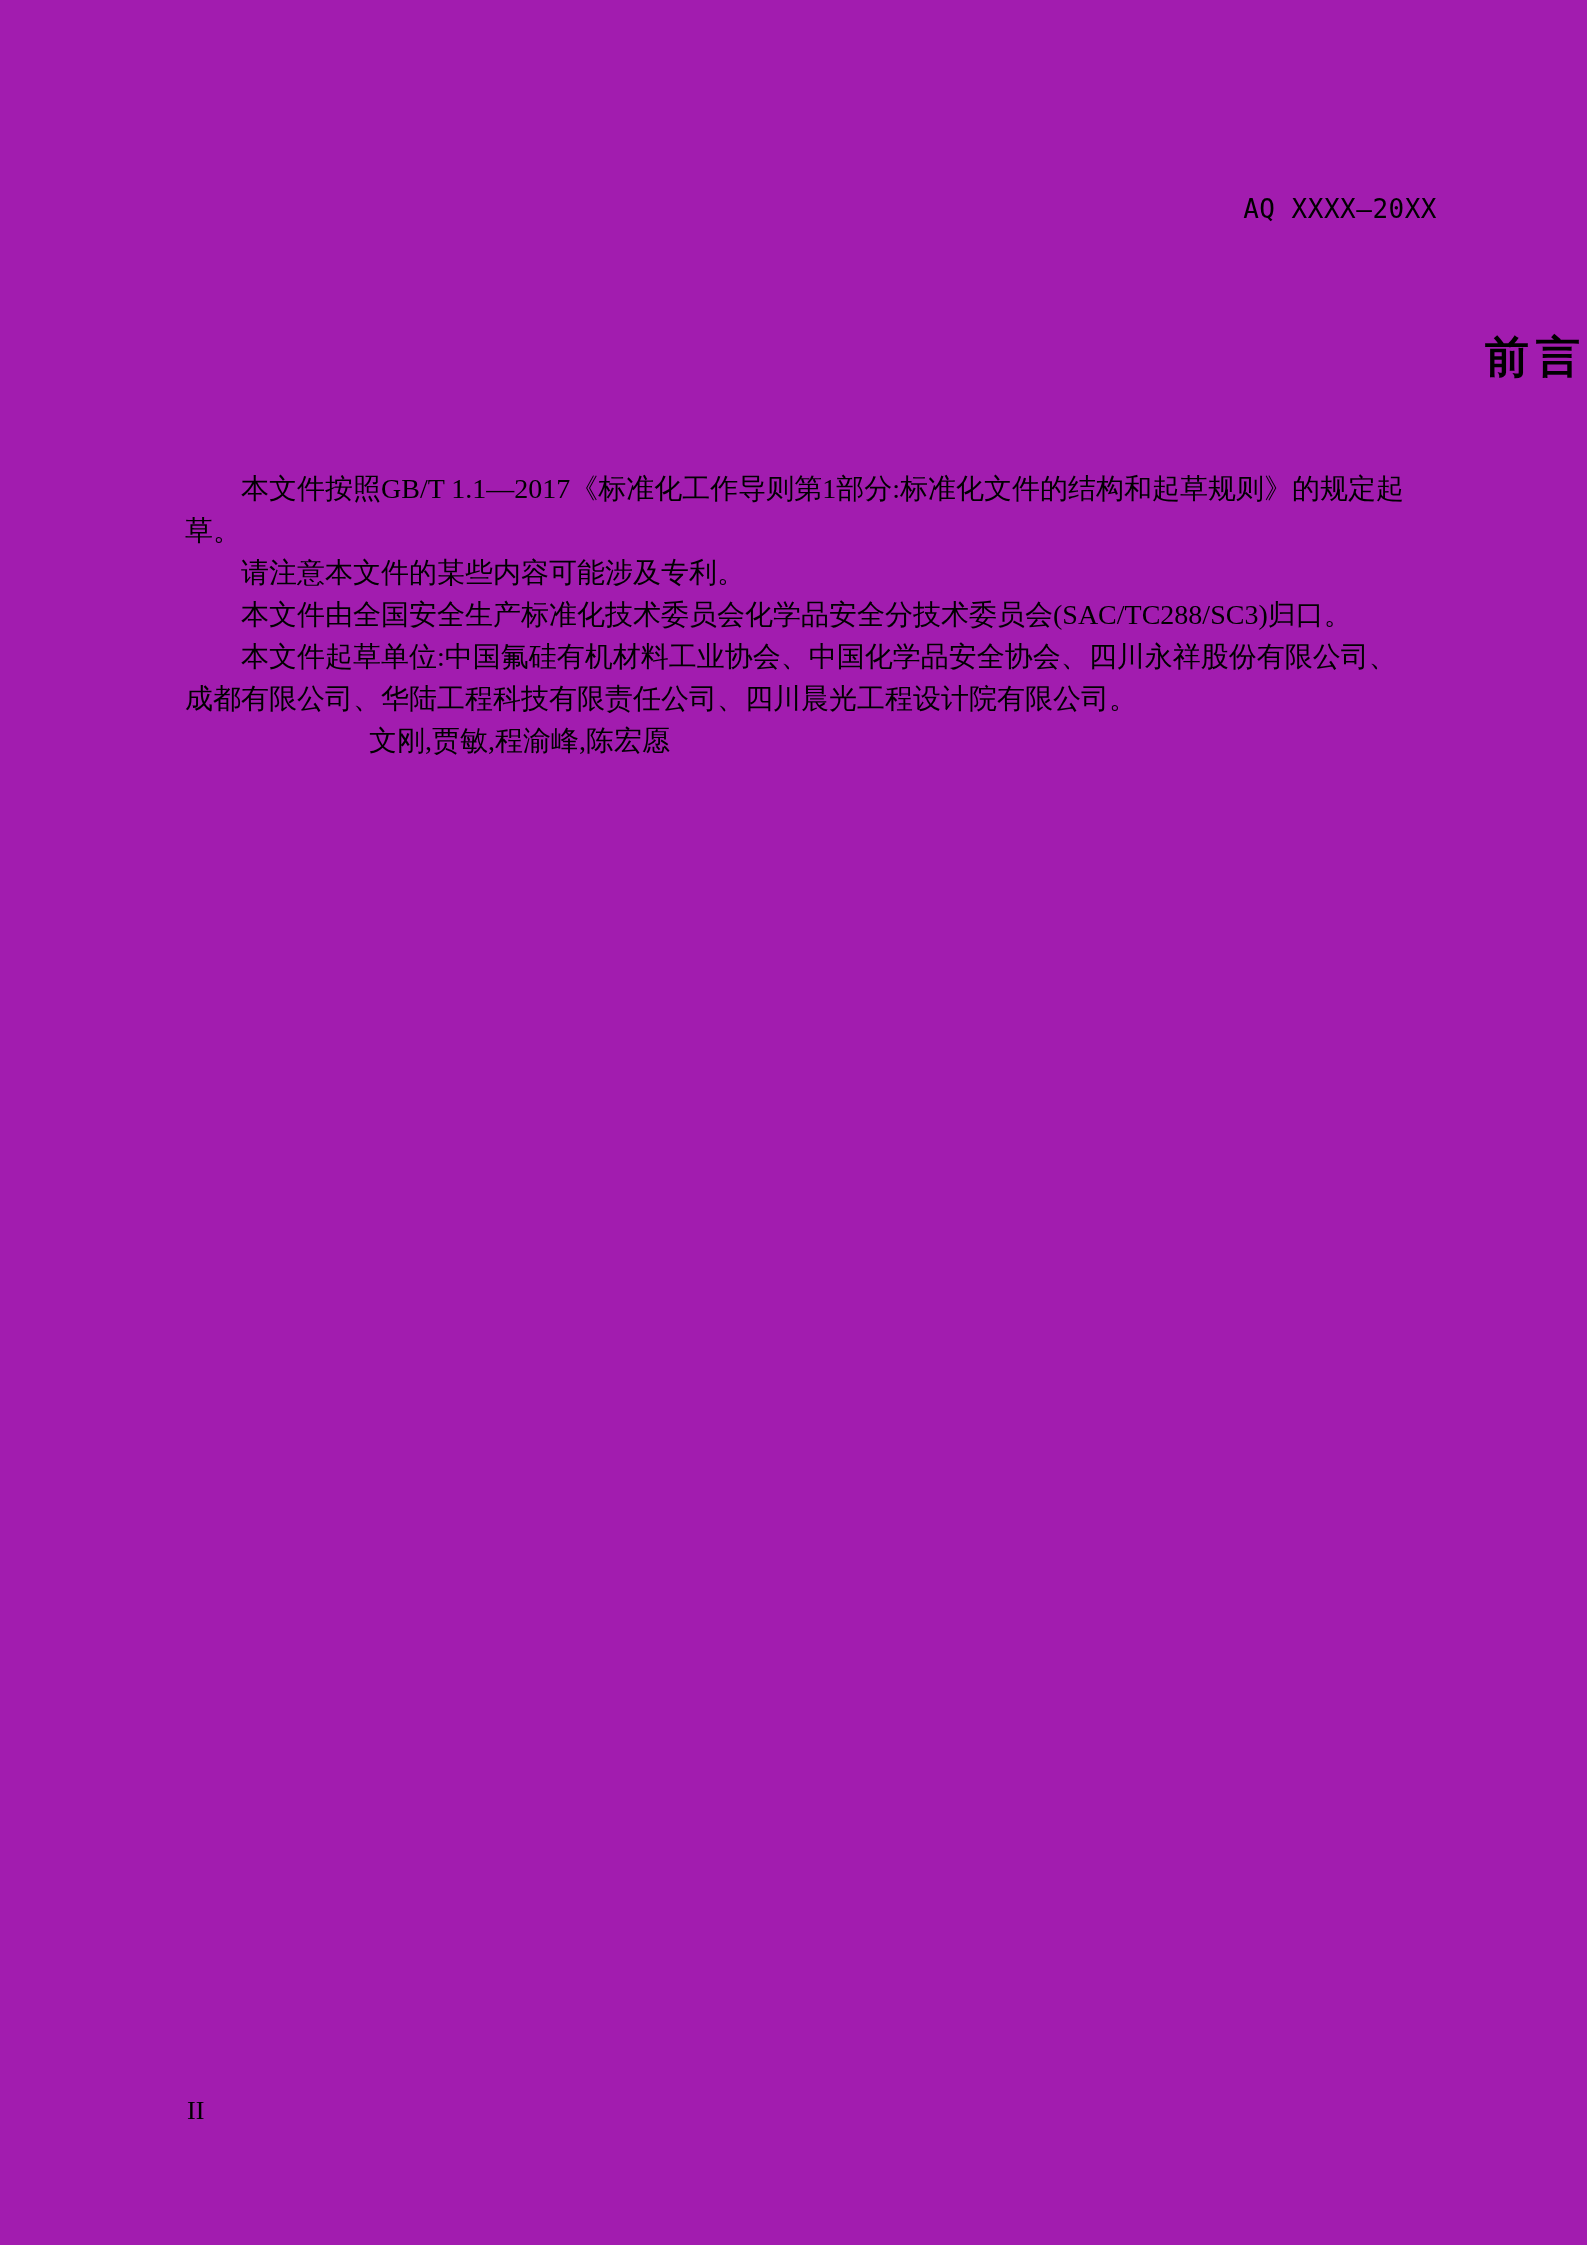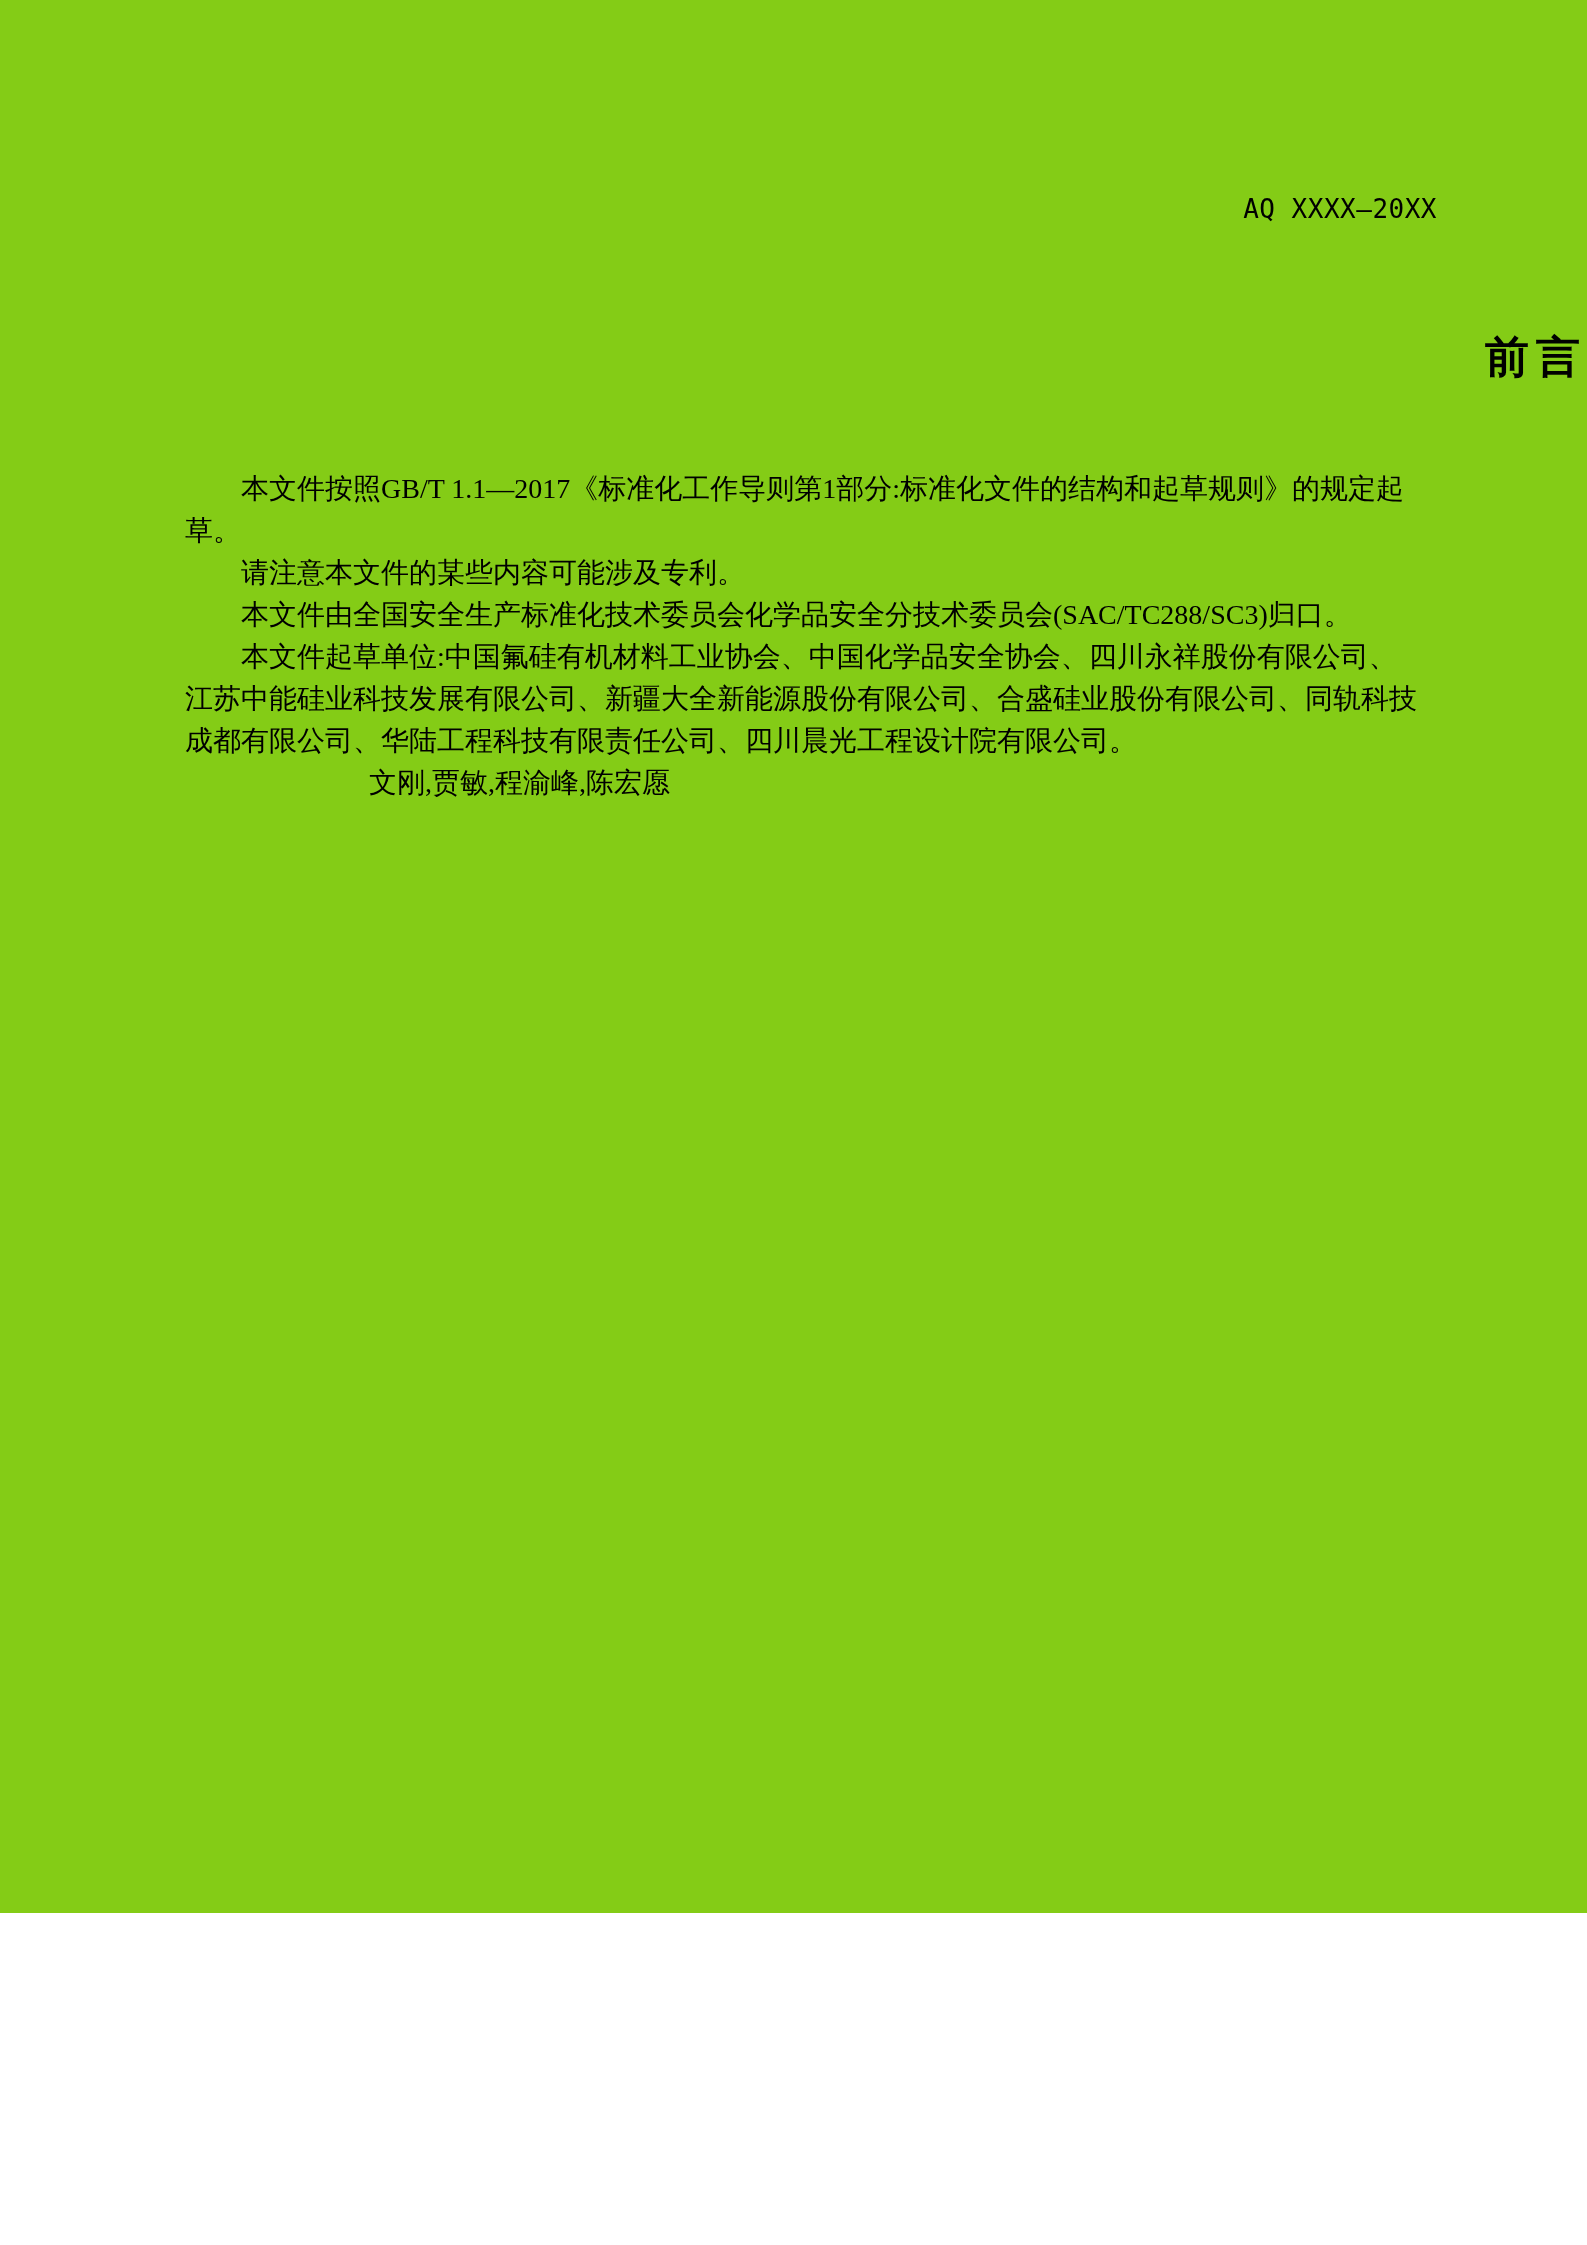--- a/index.html
+++ b/index.html
@@ -3,22 +3,22 @@
 <meta charset="utf-8">
 <style>
   html, body {
     margin: 0;
     padding: 0;
     background: #ffffff;
   }
   .page {
     position: relative;
     width: 1587px;
-    height: 1913px;
-    background: #84cc16;
+    height: 2245px;
+    background: #a21caf;
     overflow: hidden;
     color: #000000;
   }
   .std-number {
     position: absolute;
     top: 194px;
     right: 150px;
     font-family: "DejaVu Sans Mono", "Liberation Mono", monospace;
     font-size: 26px;
     font-weight: 500;
@@ -76,20 +76,19 @@
   <div class="std-number">AQ XXXX—20XX</div>
 
   <div class="doc-title">前言</div>
 
   <div class="body-text">
     <p class="line indent">本文件按照GB/T 1.1—2017《标准化工作导则第1部分:标准化文件的结构和起草规则》的规定起</p>
     <p class="line">草。</p>
     <p class="line indent">请注意本文件的某些内容可能涉及专利。</p>
     <p class="line indent">本文件由全国安全生产标准化技术委员会化学品安全分技术委员会(SAC/TC288/SC3)归口。</p>
     <p class="line indent">本文件起草单位:中国氟硅有机材料工业协会、中国化学品安全协会、四川永祥股份有限公司、</p>
-    <p class="line">江苏中能硅业科技发展有限公司、新疆大全新能源股份有限公司、合盛硅业股份有限公司、同轨科技</p>
     <p class="line">成都有限公司、华陆工程科技有限责任公司、四川晨光工程设计院有限公司。</p>
     <p class="line hang">文刚,贾敏,程渝峰,陈宏愿</p>
   </div>
 
   <div class="page-num">II</div>
 
 </div>
 
 </body></html>

